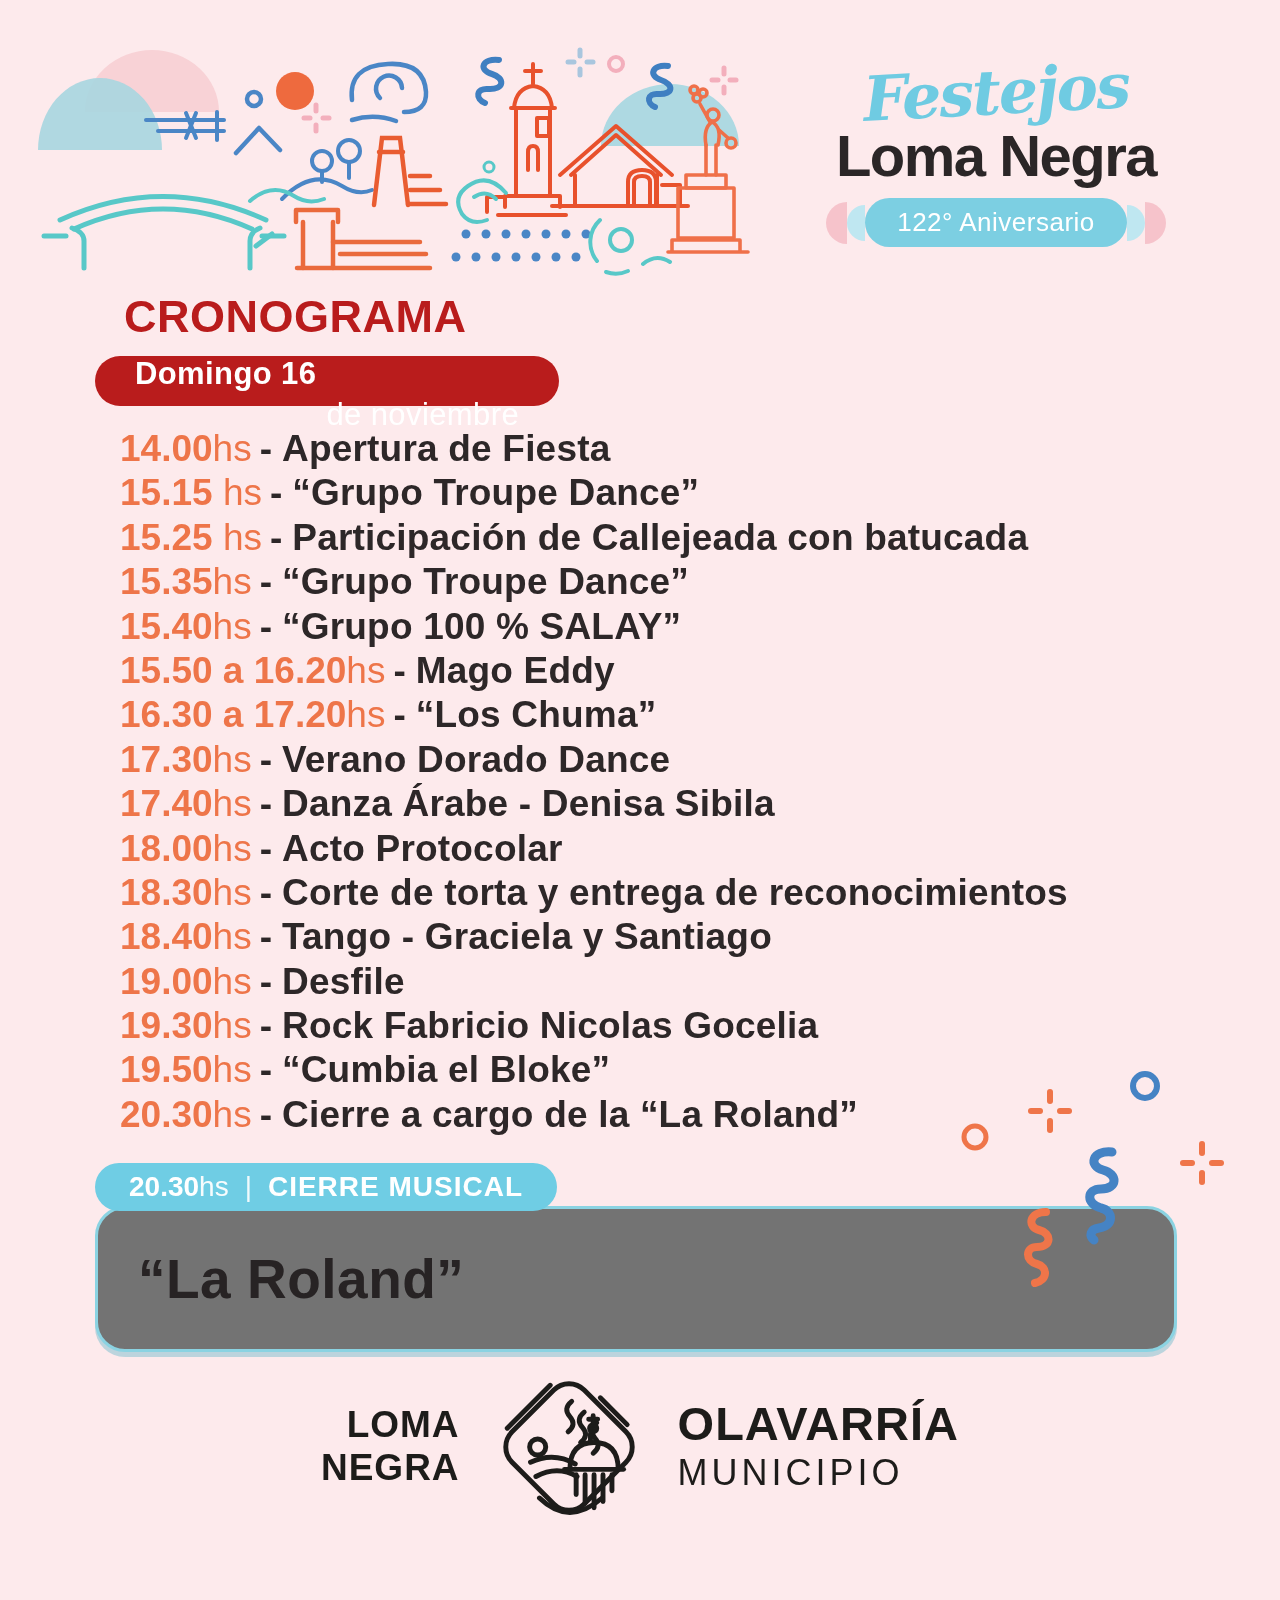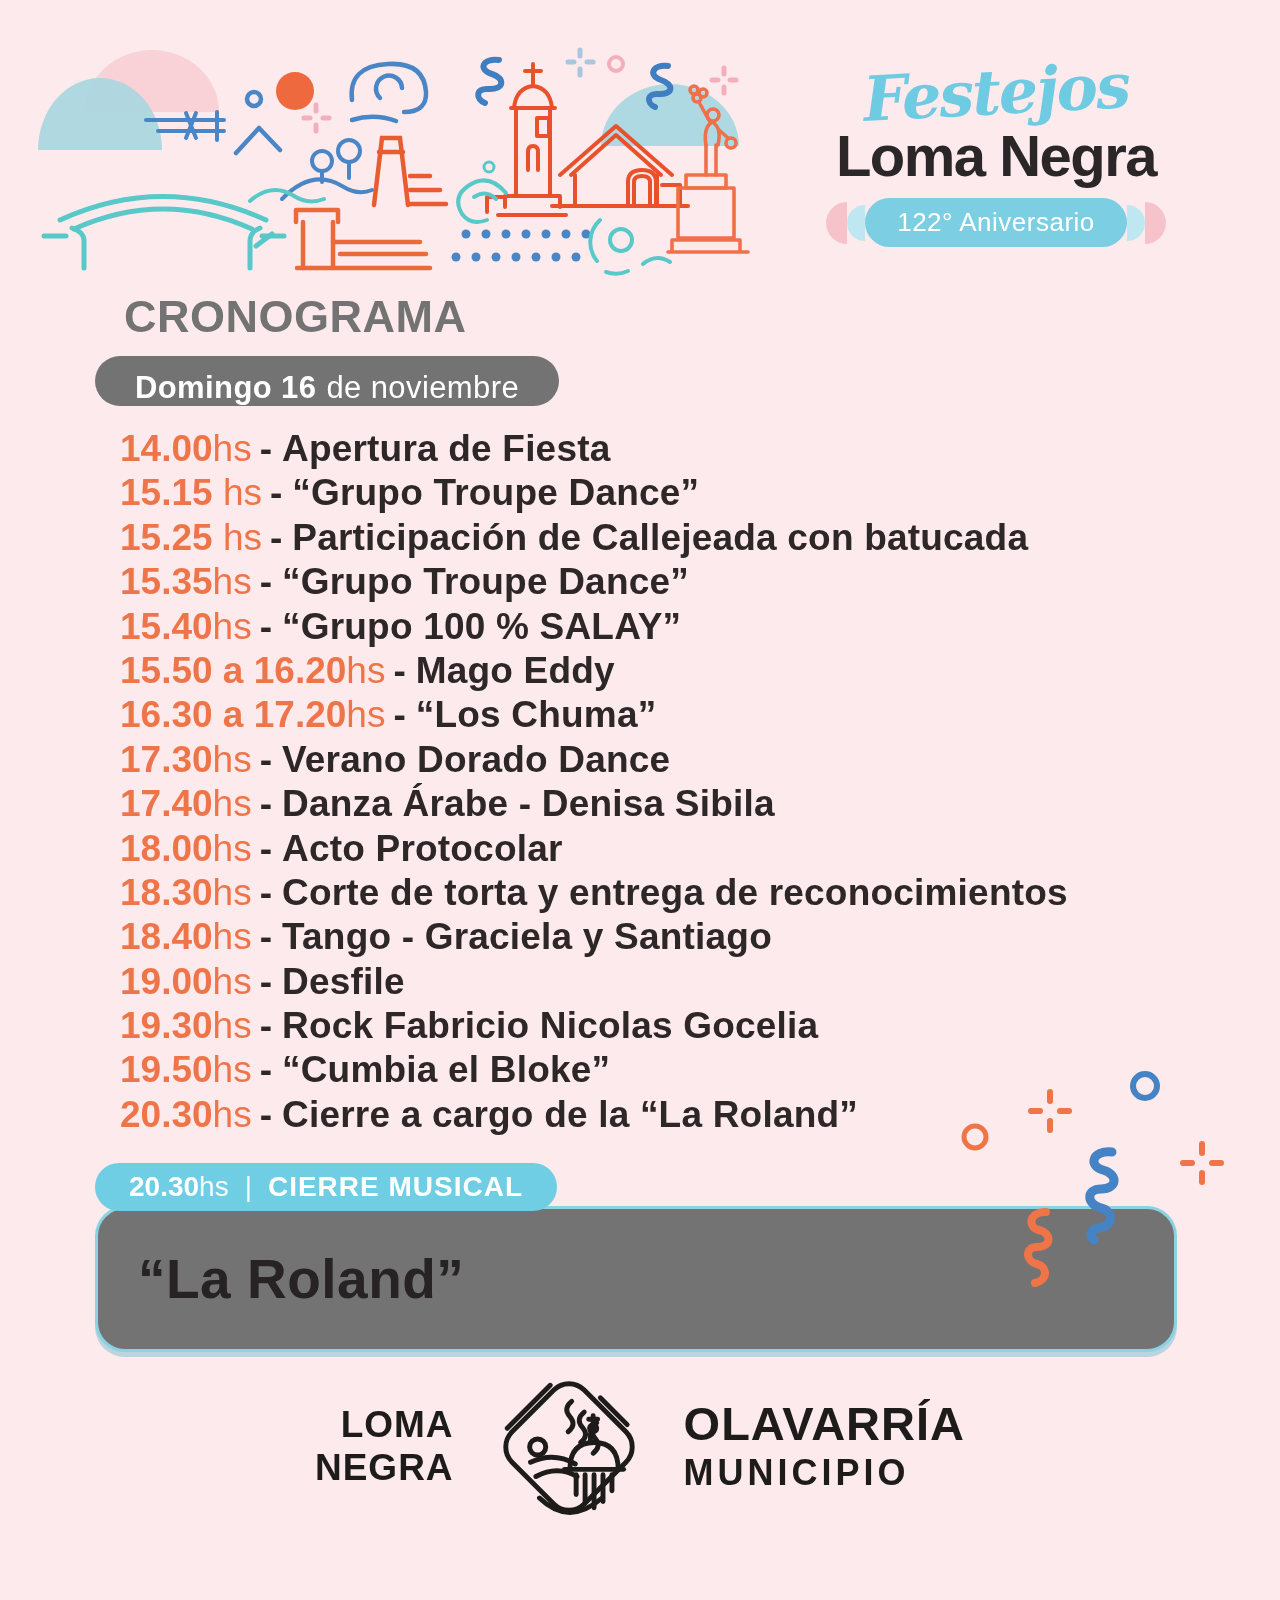--- a/index.html
+++ b/index.html
@@ -23,24 +23,24 @@
   .half.pink{background:#f6c3cb;}
   .half.blue{background:#bfe7f1;}
   .half.l{border-radius:21px 0 0 21px;width:21px;height:42px;}
   .half.r{border-radius:0 21px 21px 0;width:21px;height:42px;}
   .half.sm{width:18px;height:36px;}
   .ann-pill{
     background:#7ccfe2;color:#ffffff;font-size:26px;font-weight:500;letter-spacing:.5px;
     padding:9px 32px;border-radius:26px;white-space:nowrap;
   }
   
-  .cron-title{position:absolute;left:124px;top:291px;font-size:45px;font-weight:800;color:#737373;letter-spacing:.5px;z-index:2;}
+  .cron-title{position:absolute;left:124px;top:291px;font-size:45px;font-weight:800;color:#b91c1c;letter-spacing:.5px;z-index:2;}
   .date-pill{
-    position:absolute;left:95px;top:356px;height:50px;border-radius:25px;background:#737373;
-    display:flex;align-items:flex-end;padding:0 40px;z-index:2;color:#fff;font-size:31px;letter-spacing:.4px;white-space:pre;
+    position:absolute;left:95px;top:356px;height:50px;border-radius:25px;background:#b91c1c;
+    display:flex;align-items:flex-start;padding:0 40px;z-index:2;color:#fff;font-size:31px;letter-spacing:.4px;white-space:pre;
   }
   .date-day{font-weight:700;}
   .date-rest{font-weight:400;margin-left:10px;margin-top:41px;}
   .schedule{position:absolute;left:120px;top:428px;z-index:2;}
   .srow{display:flex;align-items:flex-start;height:44.4px;font-size:37px;white-space:pre;}
   .time{color:#ee7549;font-weight:700;}
   .hs{color:#ee7549;font-weight:400;}
   .sep{color:#2d2728;font-weight:700;margin:0 10px 0 8px;}
   .ev{color:#2d2728;font-weight:700;letter-spacing:.2px;}
   
@@ -54,24 +54,24 @@
   .cb-label{font-weight:800;letter-spacing:1px;}
   .cierre-box{
     position:absolute;left:95px;top:1206px;width:1076px;height:140px;background:#737373;
     border:3px solid #8bd3e2;border-radius:30px;z-index:1;
     box-shadow:0 5px 0 rgba(108,186,205,.45);
     display:flex;align-items:center;
   }
   .band-name{font-size:55px;font-weight:800;color:#272324;padding-left:40px;letter-spacing:.5px;}
   .deco-right{position:absolute;left:930px;top:1040px;z-index:4;pointer-events:none;}
   
-  .footer{position:absolute;left:0;top:1362px;width:100%;display:flex;justify-content:center;align-items:center;gap:30px;z-index:2;}
+  .footer{position:absolute;left:0;top:1362px;width:100%;display:flex;justify-content:center;align-items:center;gap:24px;z-index:2;}
   .ln-text{text-align:right;font-weight:800;font-size:37px;letter-spacing:1px;color:#1d1c1a;line-height:1.15;}
   .city{font-size:47px;font-weight:900;color:#1d1c1a;letter-spacing:1px;line-height:1;}
-  .muni{font-size:36px;font-weight:700;color:#1d1c1a;letter-spacing:4px;margin-top:5px;}
+  .muni{font-size:36px;font-weight:400;color:#1d1c1a;letter-spacing:4px;margin-top:5px;}
   .illus{position:absolute;left:0;top:0;z-index:1;pointer-events:none;}
 </style>
 </head>
 <body>
 
 <svg class="illus" width="1280" height="300" viewBox="0 0 1280 300">
   <g>
     <path d="M85 112 A67 62 0 0 1 219 112 Z" fill="#f8d2d6"></path>
     <path d="M38 150 A62 72 0 0 1 162 150 Z" fill="#a9d6e0" opacity="0.92"></path>
   </g>

